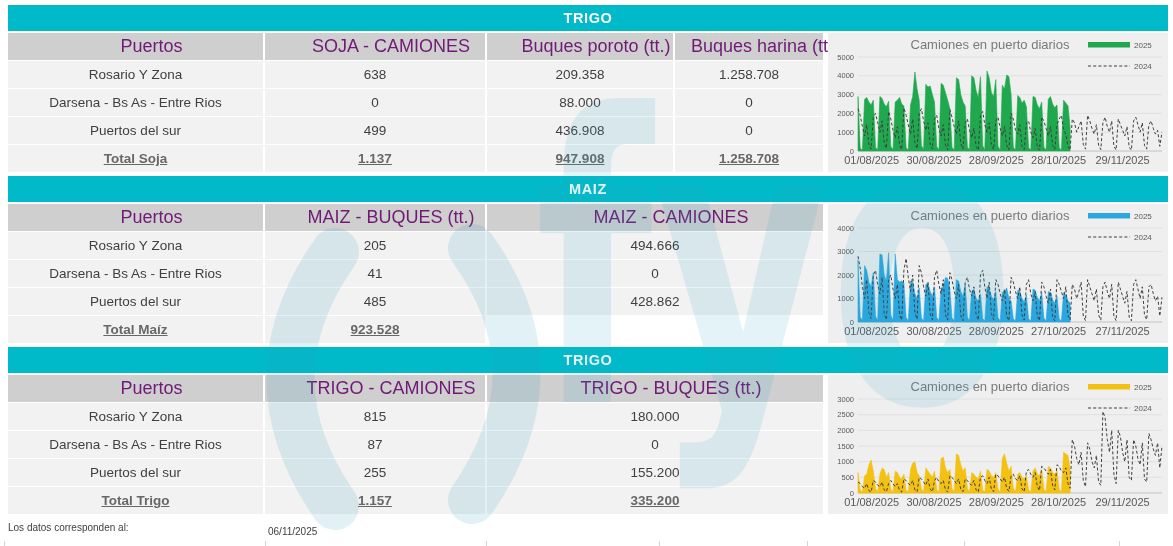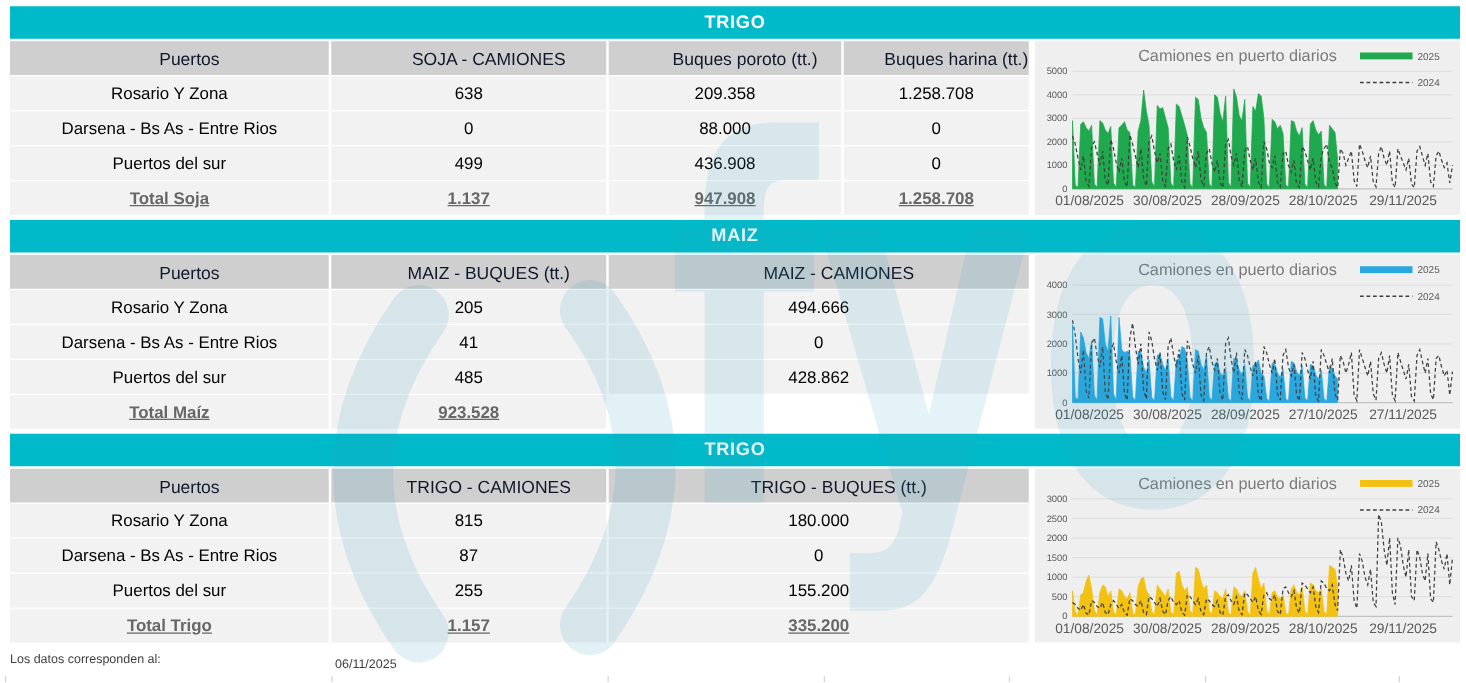--- a/index.html
+++ b/index.html
@@ -7,23 +7,23 @@
           font-family:"Liberation Sans",sans-serif;}
   .section{margin:0 5px 4px 8px;}
   .section:first-child{margin-top:5px;}
   .band{width:1160px;height:26px;background:#00bac9;color:#ffffff;display:flex;
         align-items:center;justify-content:center;font-size:14.5px;font-weight:bold;
         letter-spacing:0.6px;margin-bottom:2px;}
   .content{display:flex;gap:5px;}
   .tbl{display:grid;column-gap:2px;row-gap:1px;grid-auto-rows:27px;width:815px;}
   .tbl.cols4{grid-template-columns:255px 220px 186px 148px;}
   .tbl.cols3{grid-template-columns:255px 220px 336px;}
-  .th{background:#cfcfcf;color:#0f172a;font-size:14px;display:flex;align-items:center;
+  .th{background:#cfcfcf;color:#701a75;font-size:18px;display:flex;align-items:center;
       justify-content:center;white-space:nowrap;padding-left:32px;}
-  .td{background:#f2f2f2;color:#000000;font-size:13.5px;display:flex;align-items:center;
+  .td{background:#f2f2f2;color:#404040;font-size:13.5px;display:flex;align-items:center;
       justify-content:center;white-space:nowrap;}
   .td.total{color:#676767;font-weight:bold;text-decoration:underline;}
   .chart{width:340px;height:139px;background:#efefef;position:relative;}
   .footerline{position:relative;margin:8px 0 0 8px;height:18px;font-size:10px;color:#404040;}
   .footer-date{position:absolute;left:260px;top:4px;}
   .remnant{position:absolute;width:1px;height:5px;background:#d4d4d4;bottom:0;}
   .wm{position:absolute;left:0;top:0;pointer-events:none;z-index:40;}
 </style>
 </head>
 <body>

